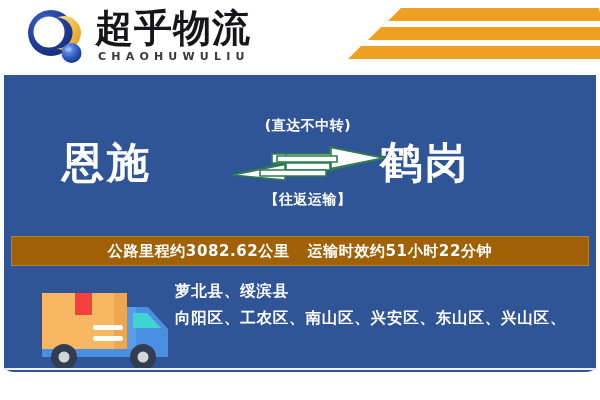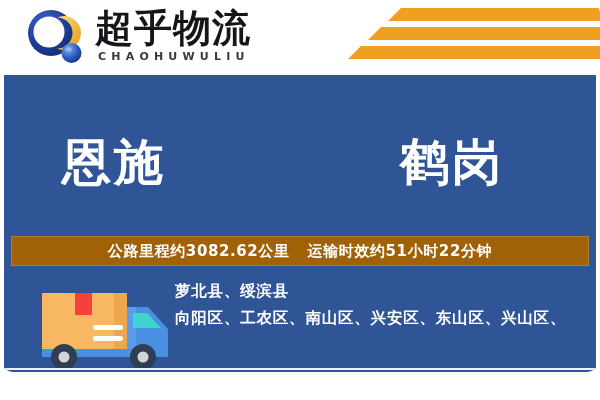--- a/index.html
+++ b/index.html
@@ -75,30 +75,30 @@
 
   
   .route {
     position: absolute;
     left: 0; top: 34px;
     width: 592px; height: 120px;
   }
   .city {
     position: absolute;
     top: 26px;
-    font-size: 49px;
+    font-size: 42px;
     font-weight: bold;
     color: #ffffff;
     letter-spacing: 3px;
     line-height: 56px;
     white-space: nowrap;
     font-family: "DejaVu Sans", "Liberation Sans", sans-serif;
   }
   .city-origin { left: 58px; }
-  .city-dest   { left: 396px; }
+  .city-dest   { left: 376px; }
 
   .arrow-block {
     position: absolute;
     left: 226px; top: 0px;
     width: 156px; height: 118px;
   }
   .arrow-caption-top {
     position: absolute;
     left: 0; top: 8px;
     width: 156px;
@@ -220,20 +220,40 @@
       <div class="stripe s2"></div>
       <div class="stripe s3"></div>
     </div>
   </div>
 
   <div class="panel">
 
     <div class="route">
       <div class="city city-origin">恩施</div>
 
+      <div class="arrow-block">
+        <div class="arrow-caption-top">(直达不中转)</div>
+
+        <div class="arrow-svg">
+          <svg viewBox="0 0 156 38" width="156" height="38">
+            <g fill="#ffffff" stroke="#2f7d4f" stroke-width="1.6" stroke-linejoin="miter">
+              <polygon points="154,13 100,2 100,9 42,9 42,18 100,18 100,25"></polygon>
+              <polygon points="2,30 56,18 56,25 100,25 100,18 42,18 42,9 56,9 56,19"></polygon>
+            </g>
+            <g fill="#ffffff" stroke="#2f7d4f" stroke-width="1.6">
+              <polygon points="153,13 101,2.5 101,23.5"></polygon>
+              <polygon points="3,30 55,19.5 55,35"></polygon>
+              <polygon points="47,11 107,11 107,17 47,17"></polygon>
+              <polygon points="30,25 96,25 96,31 30,31"></polygon>
+            </g>
+          </svg>
+        </div>
+
+        <div class="arrow-caption-bottom">【往返运输】</div>
+      </div>
 
       <div class="city city-dest">鹤岗</div>
     </div>
 
     <div class="infobar">
       <span class="infobar-text">公路里程约3082.62公里</span>
       <span class="infobar-gap"></span>
       <span class="infobar-text">运输时效约51小时22分钟</span>
     </div>
 

